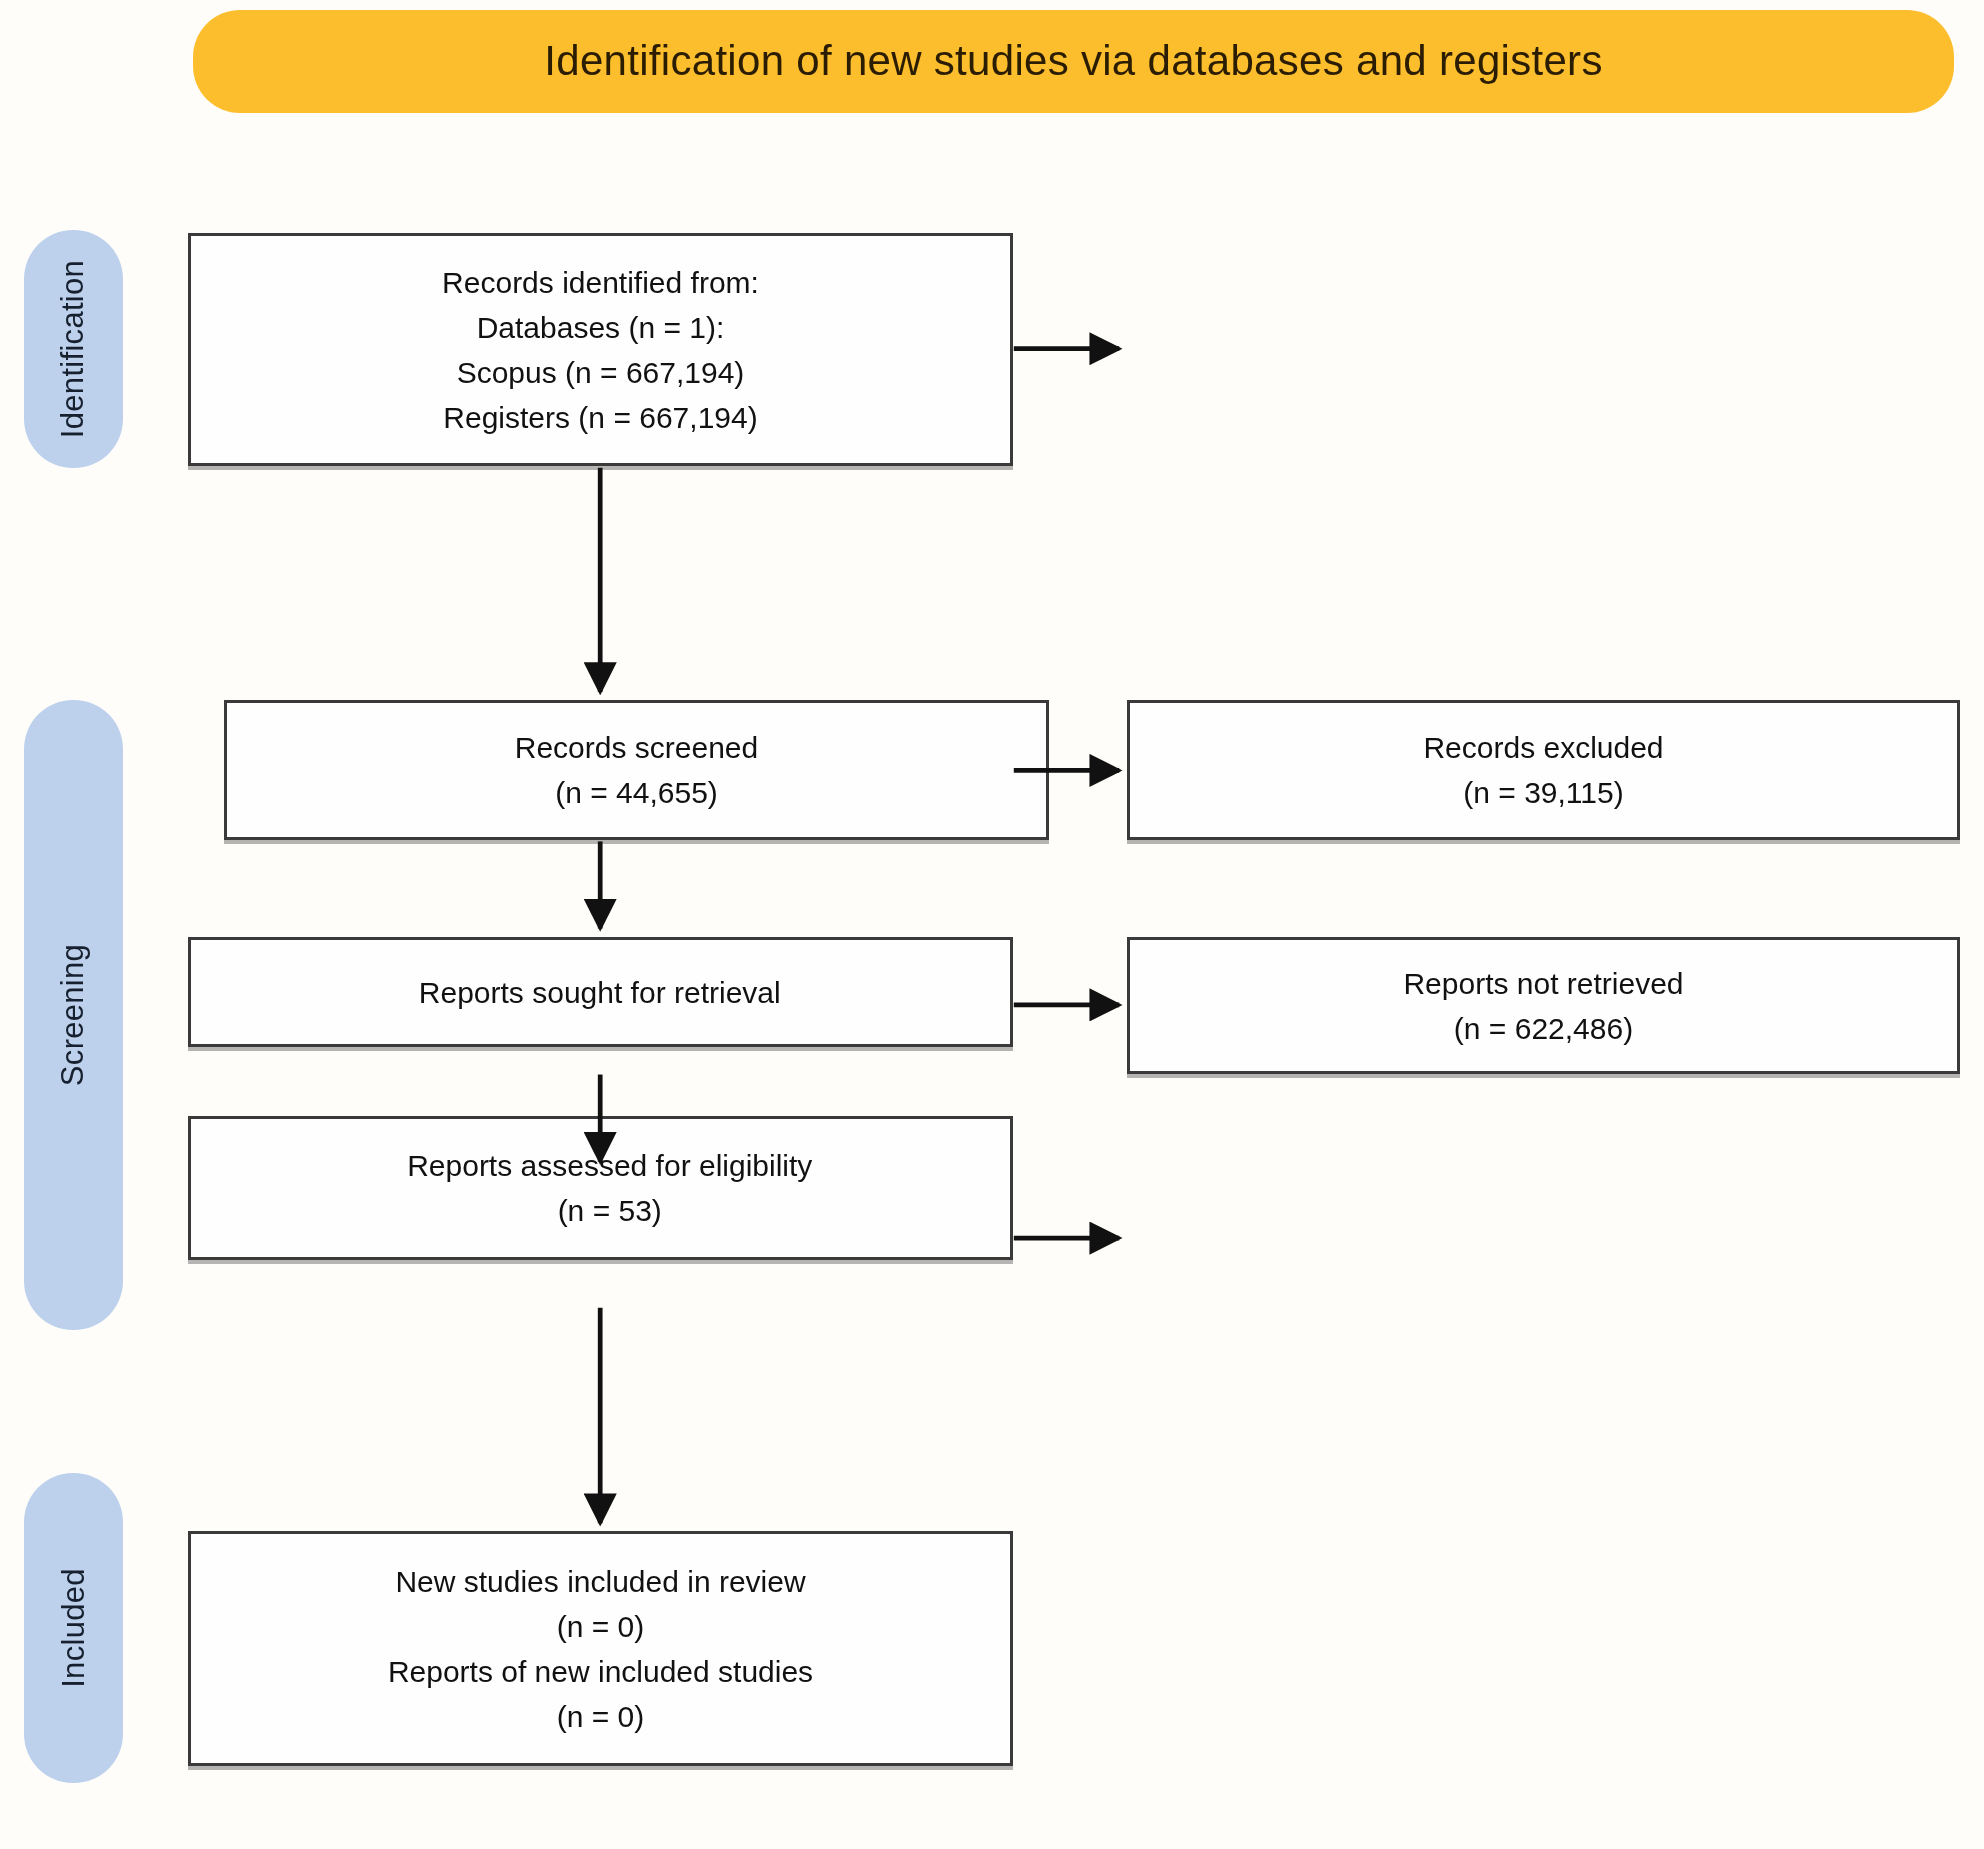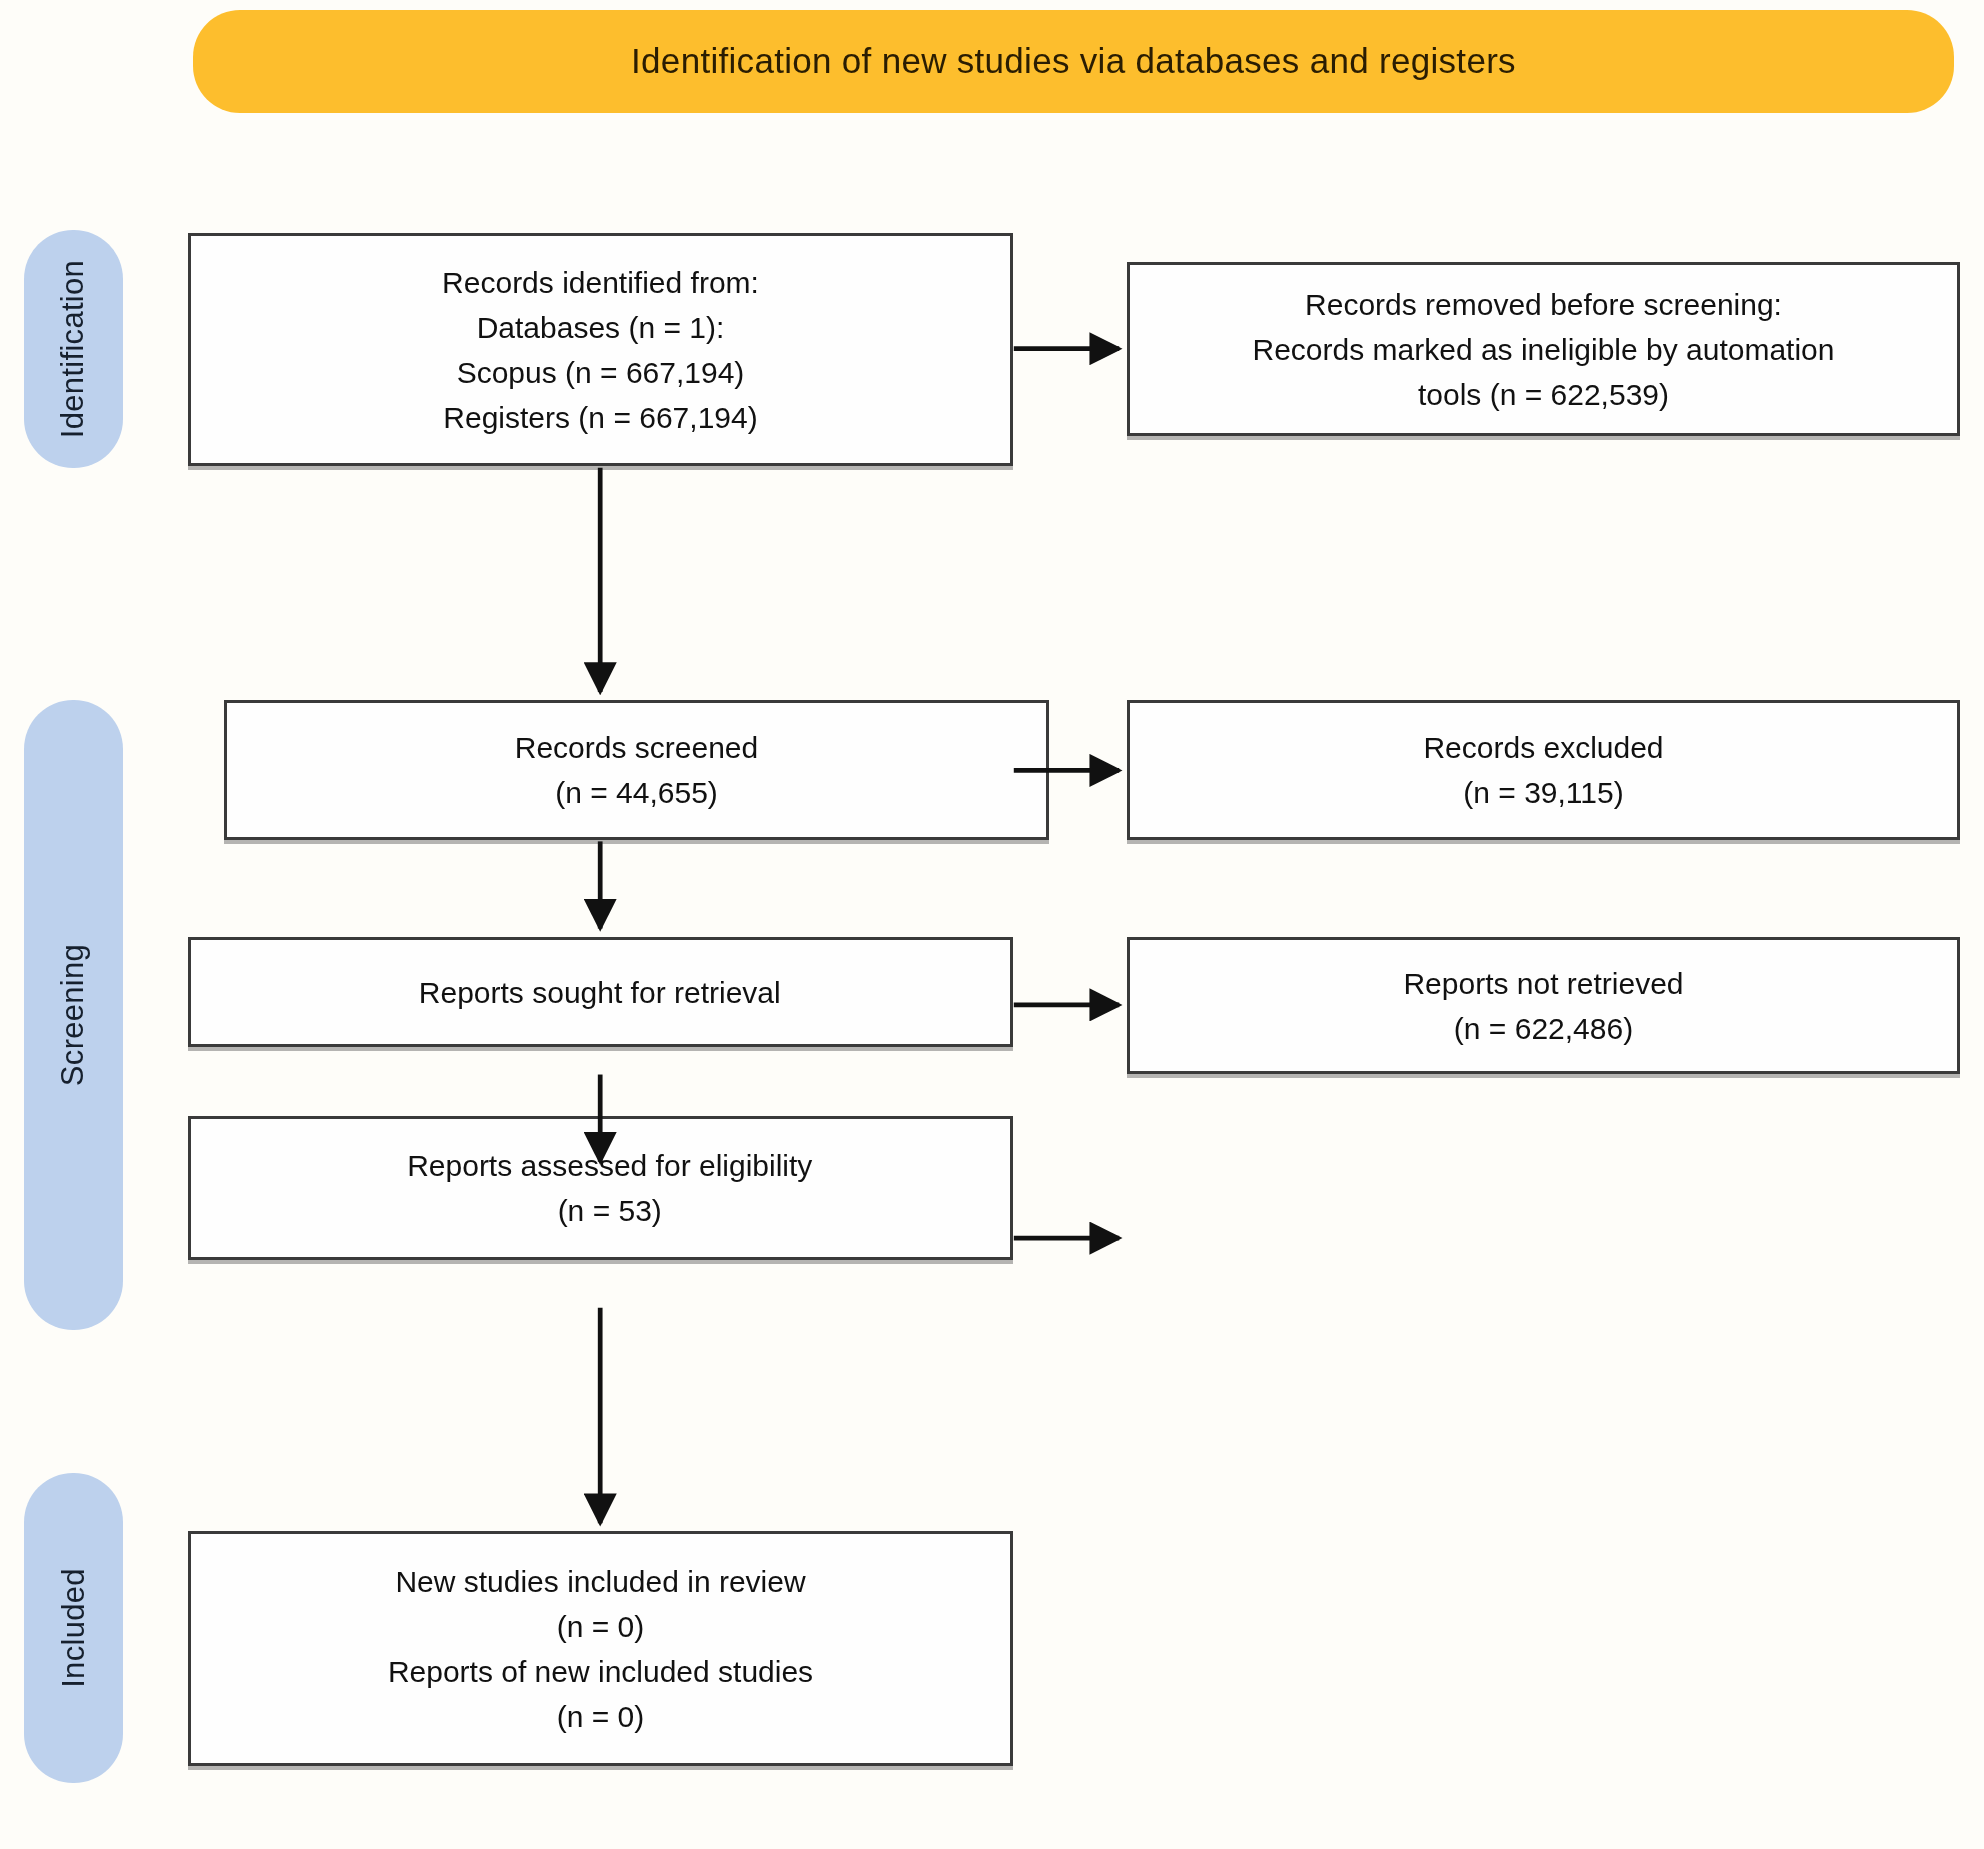--- a/index.html
+++ b/index.html
@@ -19,21 +19,21 @@
     width:1985px;height:1849px;
     font-family:"Liberation Sans", sans-serif;
     position:relative;overflow:hidden;
   }
   .canvas{position:absolute;left:0;top:0;width:1985px;height:1849px;}
 
   .banner{
     position:absolute;left:193px;top:9.5px;width:1761px;height:103px;
     background:var(--banner-bg);border-radius:47px;
     display:flex;align-items:center;justify-content:center;
-    font-size:35px;color:var(--banner-text);letter-spacing:0.3px;
+    font-size:42px;color:var(--banner-text);letter-spacing:0.3px;
   }
 
   .stage-pill{
     position:absolute;left:24px;width:99px;
     background:var(--pill-bg);border-radius:49px;
     display:flex;align-items:center;justify-content:center;
   }
   .stage-pill .vlabel{
     transform:rotate(-90deg);white-space:nowrap;
     font-size:31px;color:var(--pill-text);letter-spacing:0.3px;
@@ -106,25 +106,20 @@
     <div>(n = 53)</div>
   </div>
 
   <div class="flowbox col-left box-e">
     <div>New studies included in review</div>
     <div>(n = 0)</div>
     <div>Reports of new included studies</div>
     <div>(n = 0)</div>
   </div>
 
-  <div class="flowbox col-right box-ra">
-    <div>Records removed before screening:</div>
-    <div>Records marked as ineligible by automation</div>
-    <div>tools (n = 622,539)</div>
-  </div>
 
   <div class="flowbox col-right box-rb">
     <div>Records excluded</div>
     <div>(n = 39,115)</div>
   </div>
 
   <div class="flowbox col-right box-rc">
     <div>Reports not retrieved</div>
     <div>(n = 622,486)</div>
   </div>

